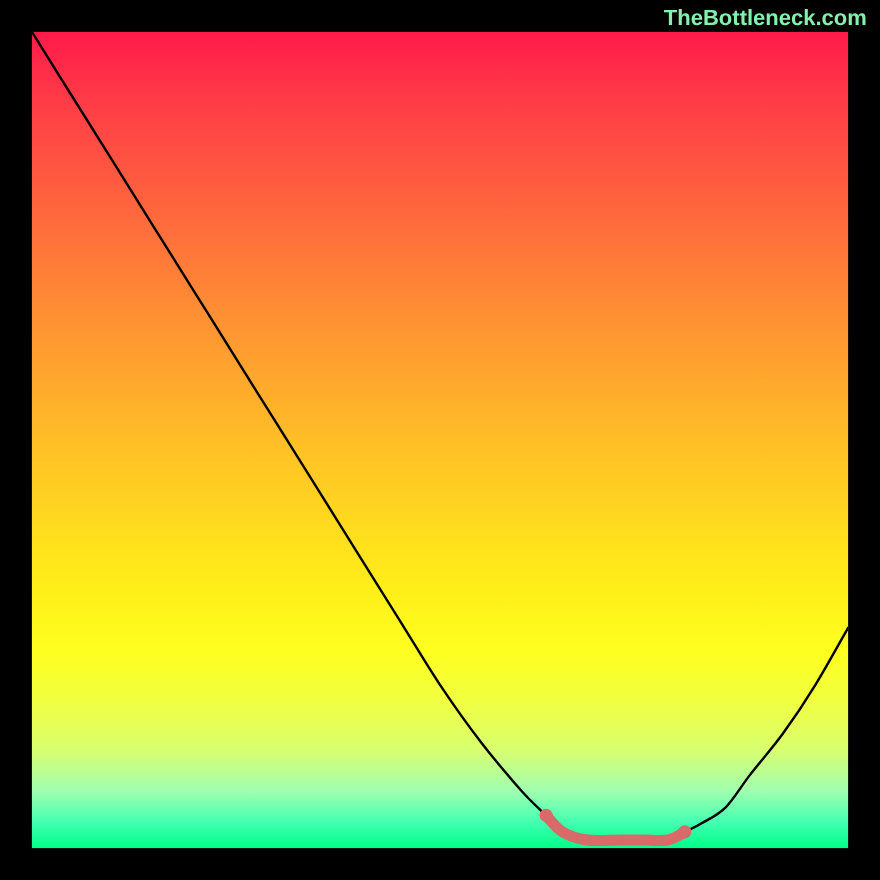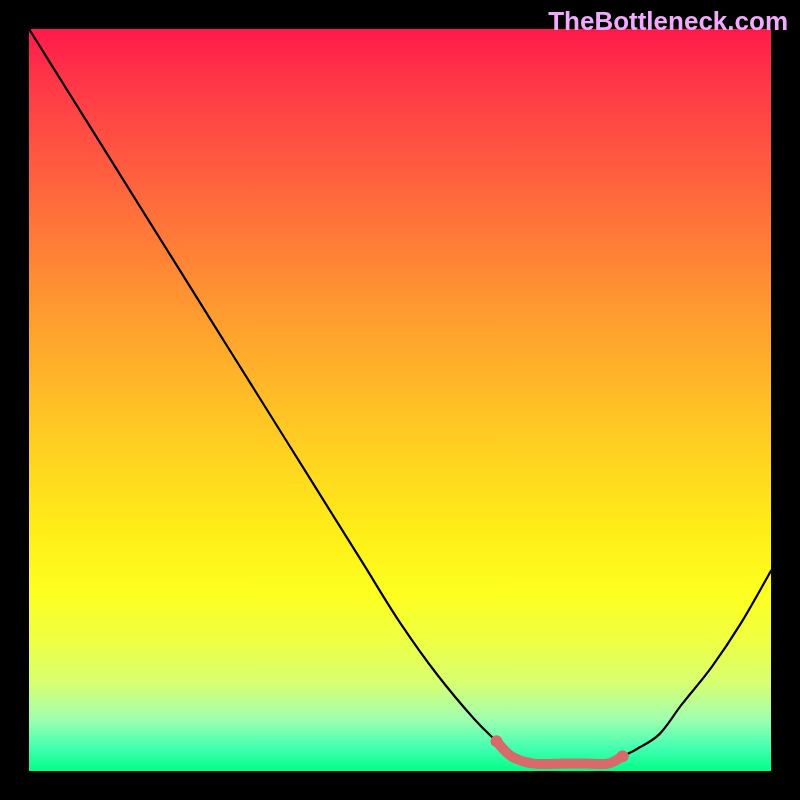--- a/index.html
+++ b/index.html
@@ -8,22 +8,22 @@
     height: 800px;
     background: #000;
     position: relative;
     font-family: Arial, sans-serif;
     overflow: hidden;
   }
   .watermark {
     position: absolute;
     top: 6px;
     right: 12px;
-    color: #f0abfc;
-    font-size: 26px;
+    color: #86efac;
+    font-size: 20px;
     font-weight: bold;
     z-index: 3;
   }
   .plot-area {
     position: absolute;
     left: 29px;
     top: 29px;
     width: 742px;
     height: 742px;
     background: linear-gradient(to bottom,

